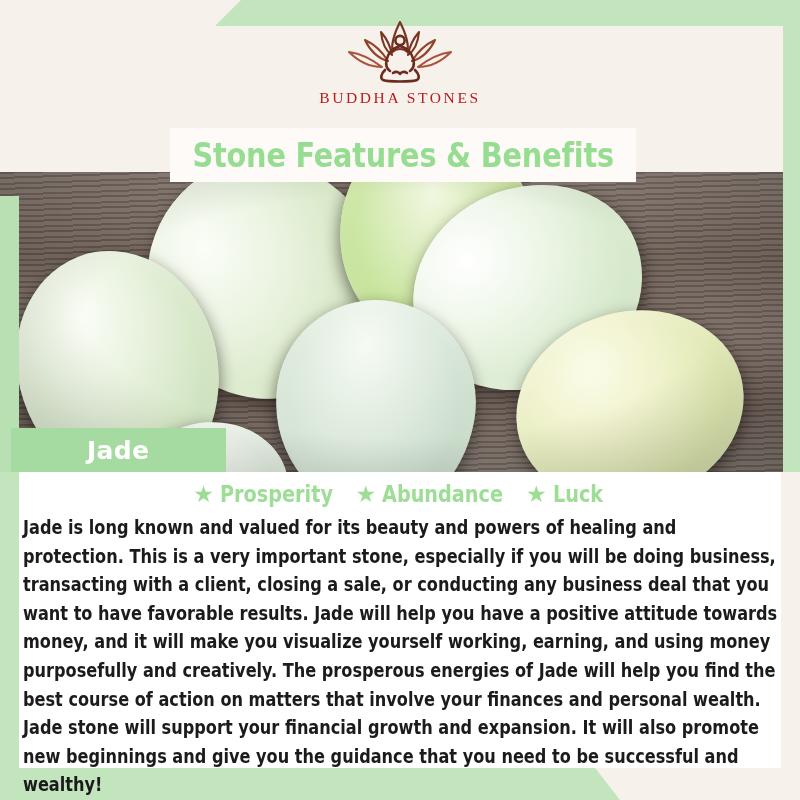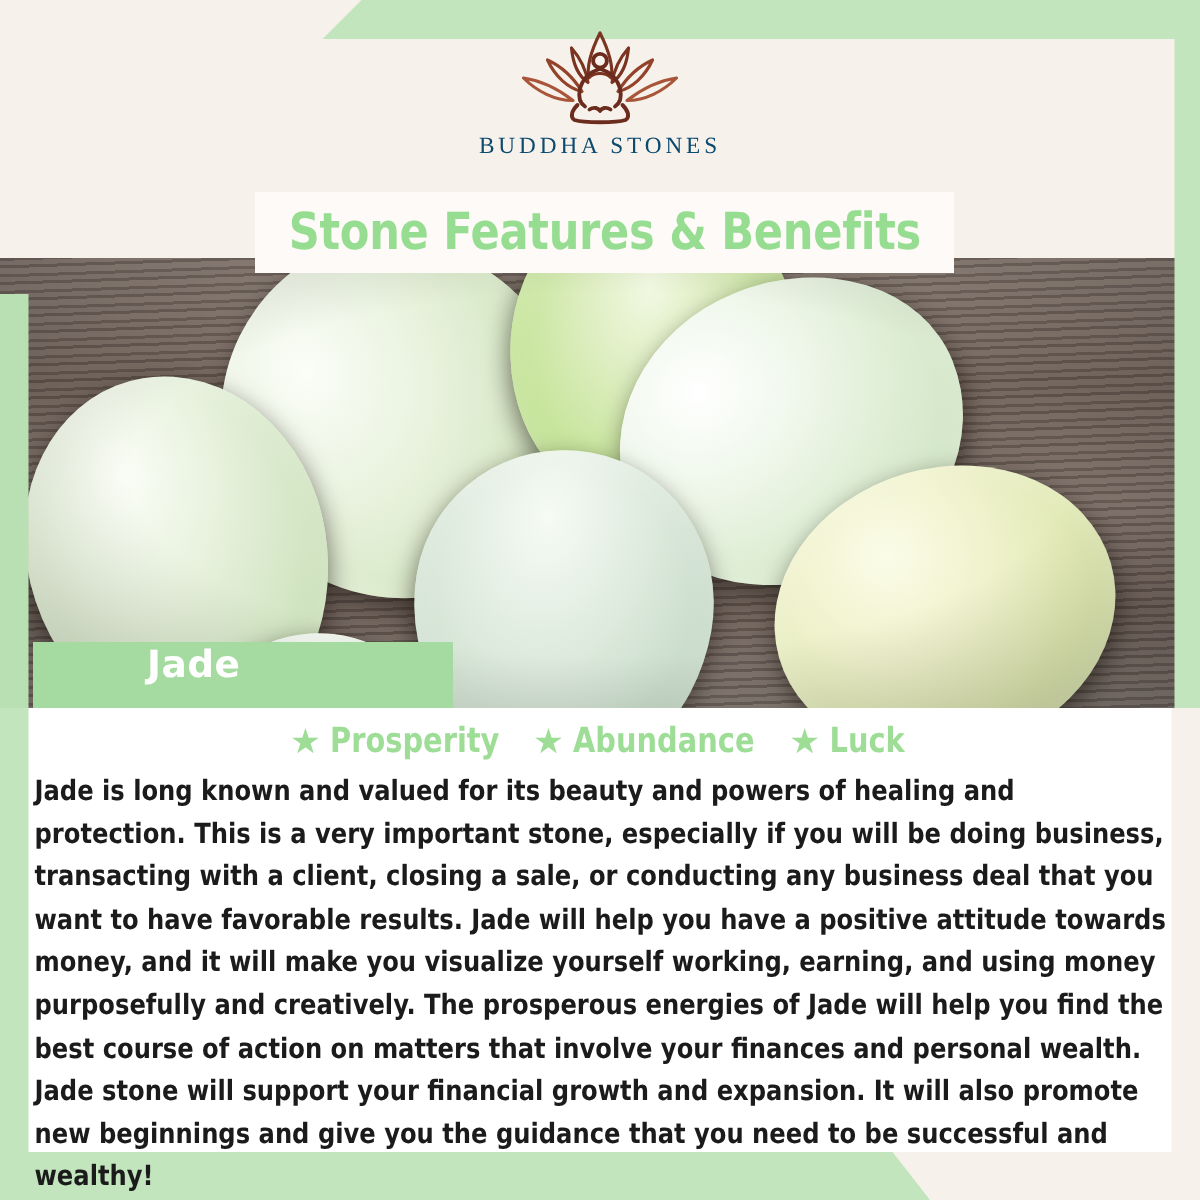--- a/index.html
+++ b/index.html
@@ -41,21 +41,21 @@
   
   .logo-wrap{
     position:absolute;top:18px;left:0;width:800px;height:100px;
     display:flex;flex-direction:column;align-items:center;justify-content:flex-start;
     z-index:5;
   }
   .logo-mark{width:150px;height:68px;display:block;}
   .logo-word{
     margin-top:3px;
     font-family:"Liberation Serif","DejaVu Serif",serif;
-    font-size:15.5px;letter-spacing:2.6px;color:#0c4a6e;font-weight:400;
+    font-size:15.5px;letter-spacing:2.6px;color:#b91c1c;font-weight:400;
   }
 
   
   .title-banner{
     position:absolute;top:128px;left:170px;width:466px;height:54px;
     background:#fdfaf7;z-index:7;
     display:flex;align-items:center;justify-content:center;
   }
   .title-text{
     font-family:"DejaVu Sans Condensed","Liberation Sans Narrow","Liberation Sans",sans-serif;
@@ -103,23 +103,23 @@
   .s7{left:138px;top:250px;width:150px;height:120px;transform:rotate(6deg);}
   .s7 i{border-radius:52% 48% 50% 50%/54% 50% 50% 46%;
     background:radial-gradient(ellipse at 42% 24%,#f8fbf5 0%,#e6efe4 40%,#d2e0d2 80%);}
   .photo-vig{
     position:absolute;inset:0;
     background:radial-gradient(ellipse at 50% 48%,rgba(0,0,0,0) 55%,rgba(0,0,0,.20) 100%);
   }
 
   
   .jade-label{
-    position:absolute;top:428px;left:22px;width:280px;height:44px;
+    position:absolute;top:428px;left:11px;width:215px;height:44px;
     background:#a5dba0;z-index:8;
-    display:flex;
+    display:flex;align-items:center;
   }
   .jade-text{
     margin-left:76px;
     font-family:"DejaVu Sans","Liberation Sans",sans-serif;
     font-weight:bold;font-size:25px;color:#ffffff;letter-spacing:.3px;
   }
 
   
   .content{
     position:absolute;top:472px;left:19px;width:762px;height:296px;

